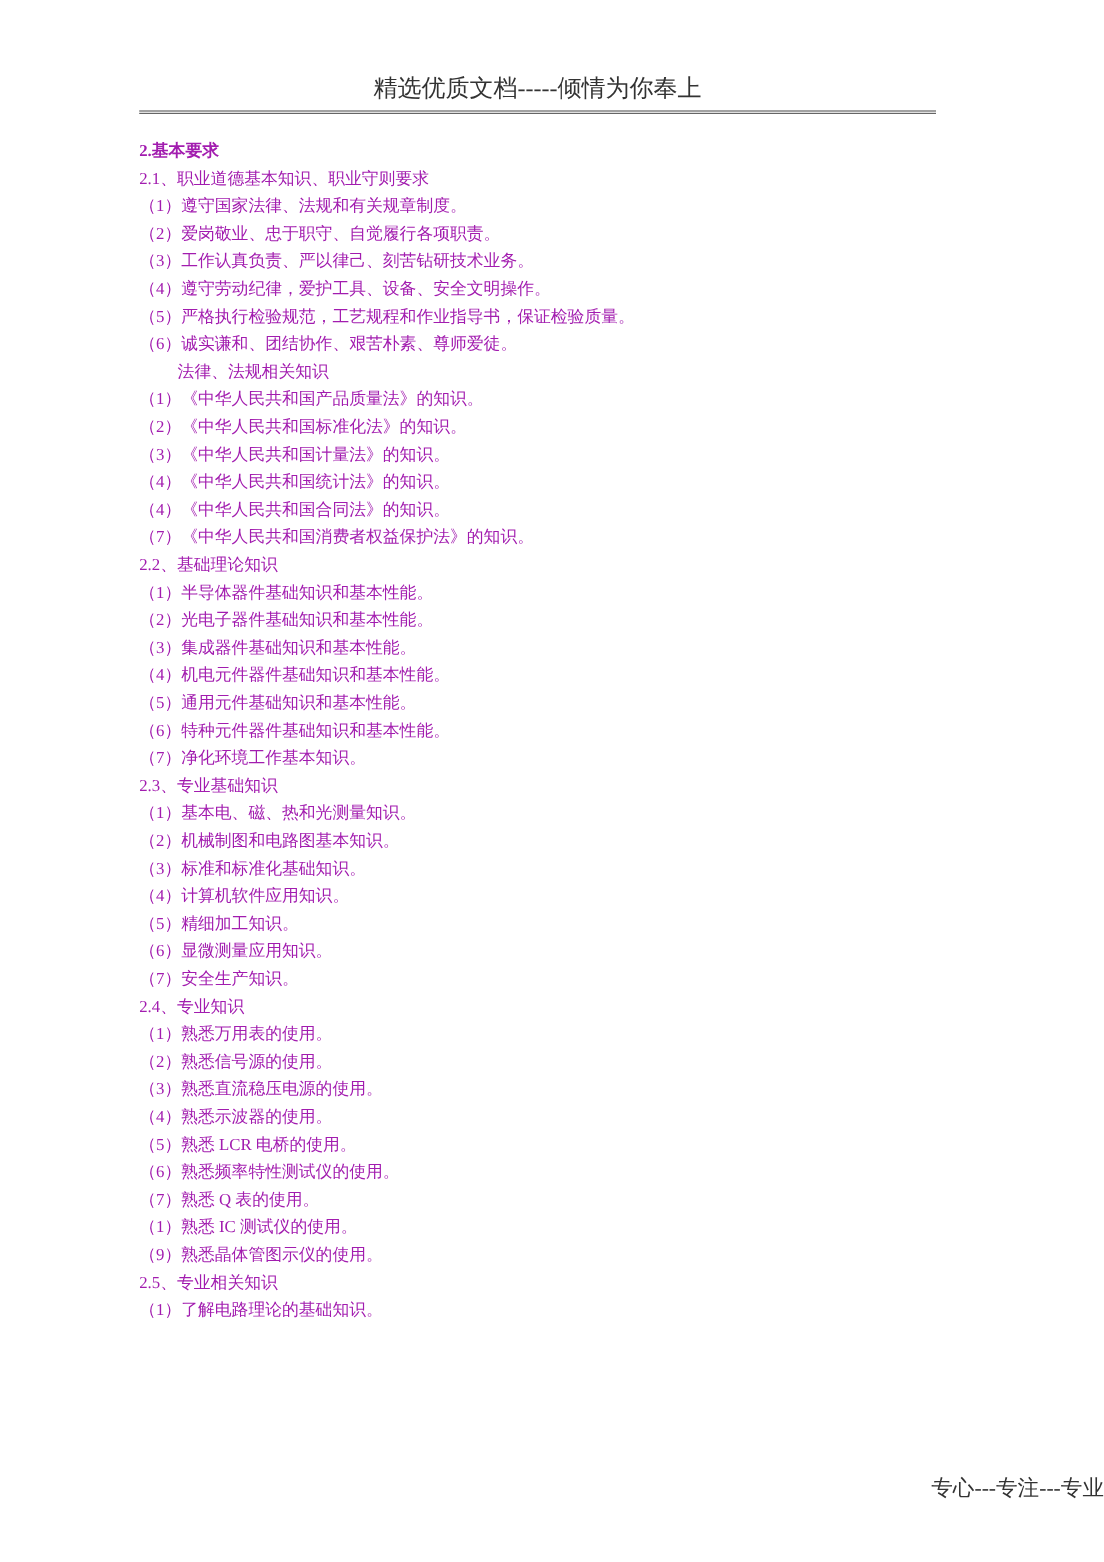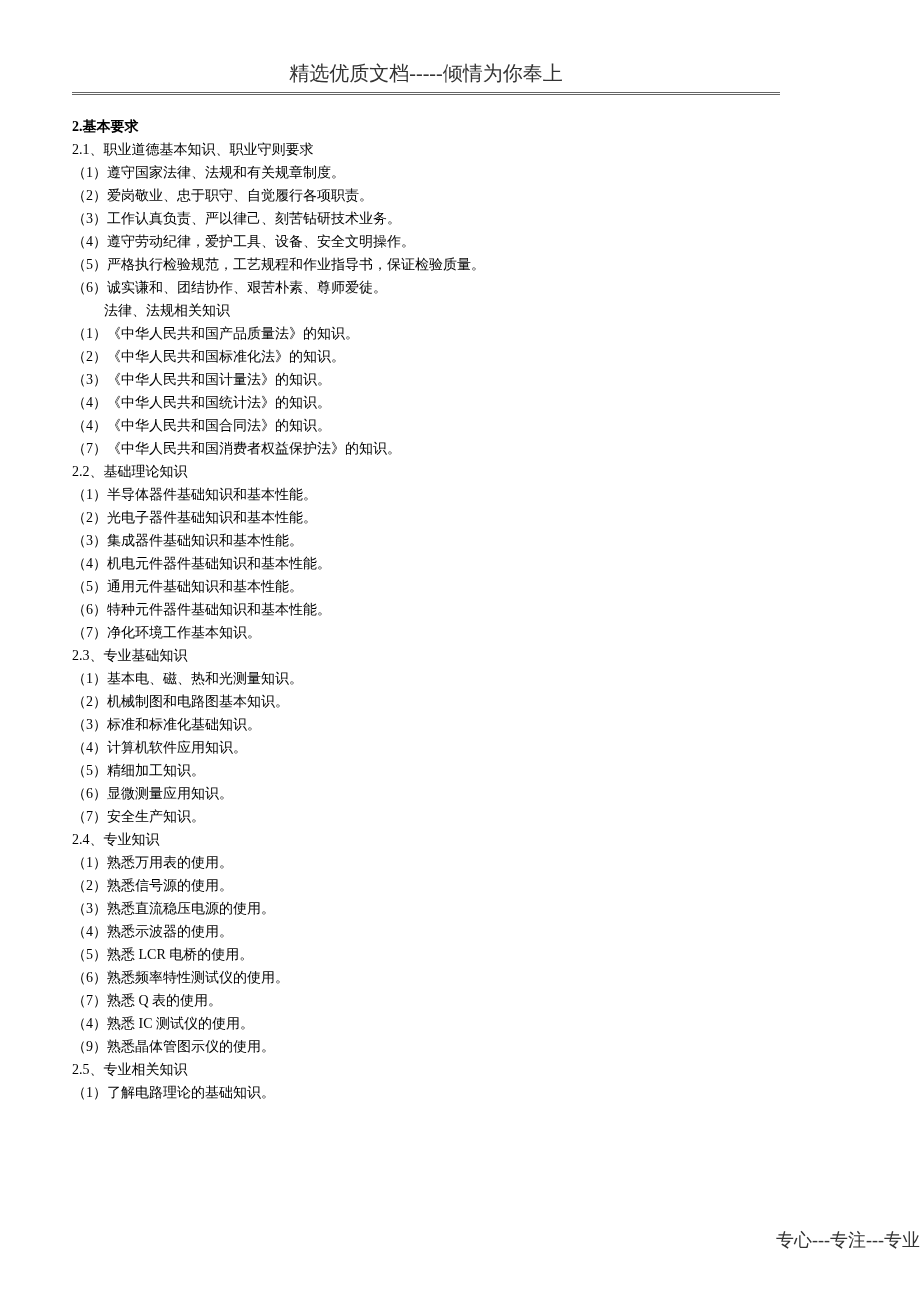--- a/index.html
+++ b/index.html
@@ -8,21 +8,21 @@
       box-sizing: border-box;
     }
     body {
       width: 920px;
       height: 1302px;
       background: #ffffff;
       font-family: "SimSun", "宋体", serif;
       position: relative;
     }
     .page {
-      padding: 60px 140px 40px 72px;
+      padding: 60px 140px 40px 116px;
     }
     .header {
       text-align: center;
       font-size: 20px;
       color: #333333;
       padding-bottom: 8px;
       position: relative;
       margin-bottom: 20px;
     }
     .header-underline {
@@ -30,21 +30,21 @@
       bottom: 0;
       left: 0;
       right: 0;
       height: 3px;
       border-top: 1px solid #666666;
       border-bottom: 1px solid #666666;
     }
     .content {
       font-size: 14px;
       line-height: 23px;
-      color: #000000;
+      color: #a21caf;
     }
     .section-title {
       font-weight: bold;
     }
     .line {
       display: block;
     }
     .indent {
       padding-left: 32px;
     }
@@ -104,21 +104,21 @@
     <span class="line">（7）安全生产知识。</span>
 
     <span class="line">2.4、专业知识</span>
     <span class="line">（1）熟悉万用表的使用。</span>
     <span class="line">（2）熟悉信号源的使用。</span>
     <span class="line">（3）熟悉直流稳压电源的使用。</span>
     <span class="line">（4）熟悉示波器的使用。</span>
     <span class="line">（5）熟悉 LCR 电桥的使用。</span>
     <span class="line">（6）熟悉频率特性测试仪的使用。</span>
     <span class="line">（7）熟悉 Q 表的使用。</span>
-    <span class="line">（4）熟悉 IC 测试仪的使用。</span>
+    <span class="line">（1）熟悉 IC 测试仪的使用。</span>
     <span class="line">（9）熟悉晶体管图示仪的使用。</span>
 
     <span class="line">2.5、专业相关知识</span>
     <span class="line">（1）了解电路理论的基础知识。</span>
   </div>
 </div>
 
 <div class="footer">
   <span>专心---专注---专业</span>
 </div>

